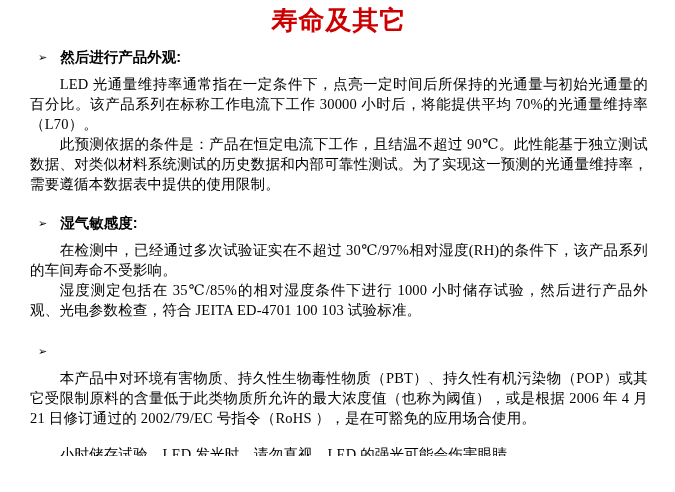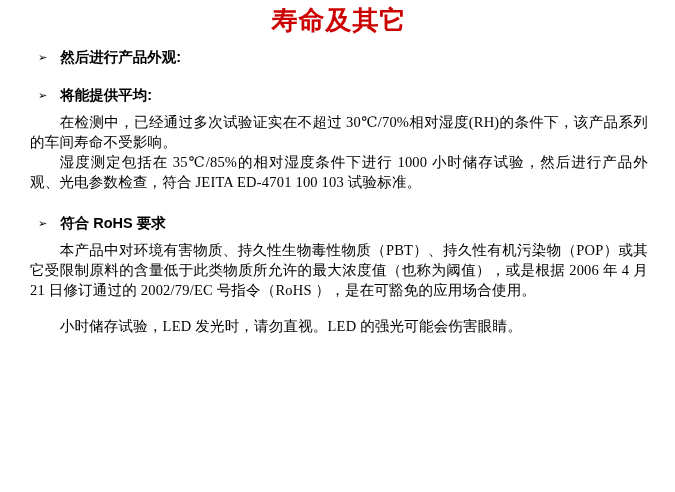--- a/index.html
+++ b/index.html
@@ -76,37 +76,40 @@
 
 <div class="page">
 
   <h1 class="doc-title" style="color: rgb(204, 0, 0);">寿命及其它</h1>
 
   <div class="section sec-1">
     <div class="section-heading">
       <span class="arrow-bullet">➢</span>
       <span>然后进行产品外观:</span>
     </div>
+    <div class="paras">
+      <p class="para">LED 光通量维持率通常指在一定条件下，点亮一定时间后所保持的光通量与初始光通量的百分比。该产品系列在标称工作电流下工作 30000 小时后，将能提供平均 70%的光通量维持率（L70）。</p>
+      <p class="para">此预测依据的条件是：产品在恒定电流下工作，且结温不超过 90℃。此性能基于独立测试数据、对类似材料系统测试的历史数据和内部可靠性测试。为了实现这一预测的光通量维持率，需要遵循本数据表中提供的使用限制。</p>
+    </div>
   </div>
 
   <div class="section sec-2">
     <div class="section-heading">
       <span class="arrow-bullet">➢</span>
-      <span>将能提供平均:</span>
+      <span>湿气敏感度:</span>
     </div>
     <div class="paras">
-      <p class="para">在检测中，已经通过多次试验证实在不超过 30℃/70%相对湿度(RH)的条件下，该产品系列的车间寿命不受影响。</p>
+      <p class="para">在检测中，已经通过多次试验证实在不超过 30℃/97%相对湿度(RH)的条件下，该产品系列的车间寿命不受影响。</p>
       <p class="para">湿度测定包括在 35℃/85%的相对湿度条件下进行 1000 小时储存试验，然后进行产品外观、光电参数检查，符合 JEITA ED-4701 100 103 试验标准。</p>
     </div>
   </div>
 
   <div class="section sec-3">
     <div class="section-heading">
       <span class="arrow-bullet">➢</span>
-      <span>符合 RoHS 要求</span>
     </div>
     <div class="paras">
       <p class="para">本产品中对环境有害物质、持久性生物毒性物质（PBT）、持久性有机污染物（POP）或其它受限制原料的含量低于此类物质所允许的最大浓度值（也称为阈值），或是根据 2006 年 4 月 21 日修订通过的 2002/79/EC 号指令（RoHS ），是在可豁免的应用场合使用。</p>
     </div>
   </div>
 
   <div class="eye-notice">
     <div class="paras">
       <p class="para">小时储存试验，LED 发光时，请勿直视。LED 的强光可能会伤害眼睛。</p>
     </div>

